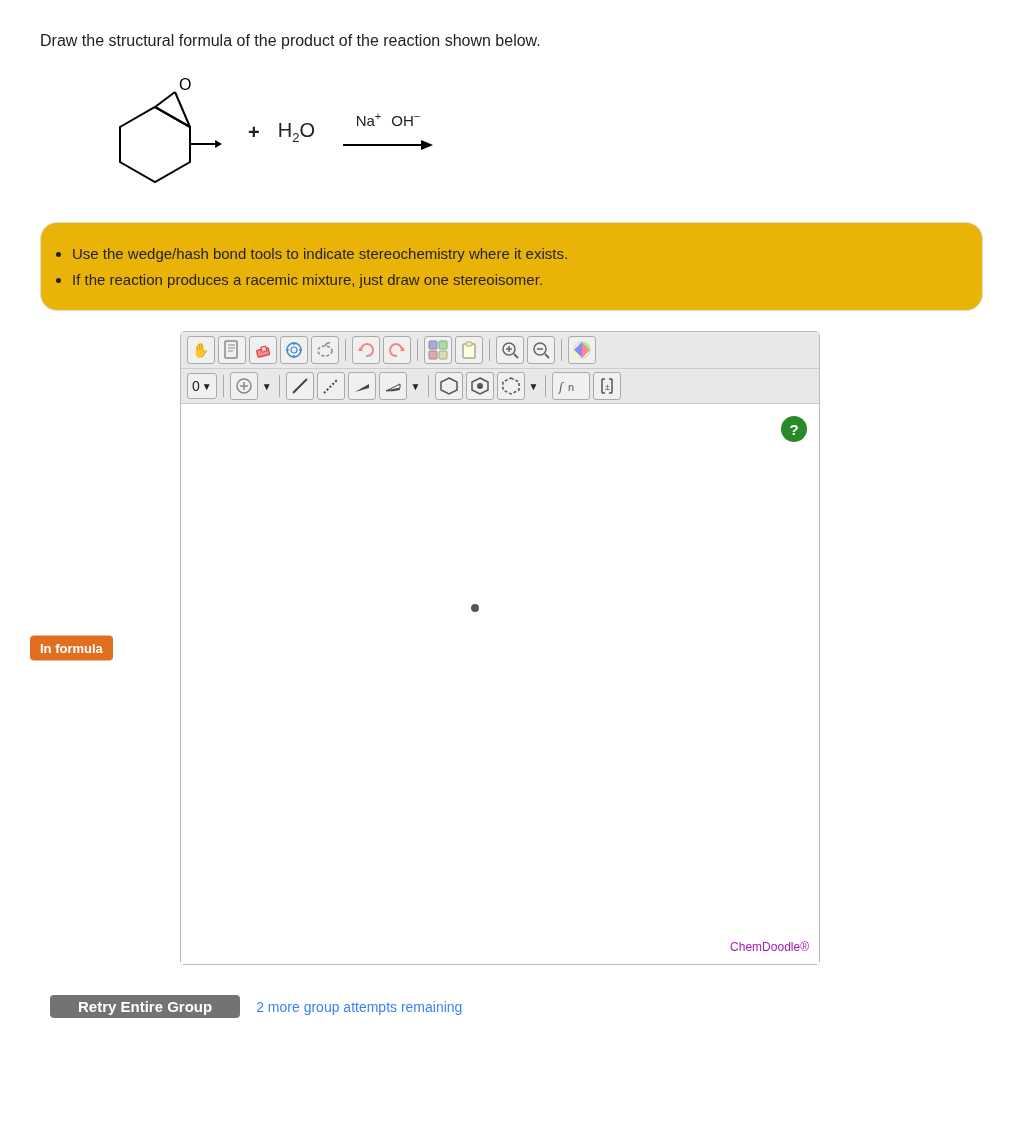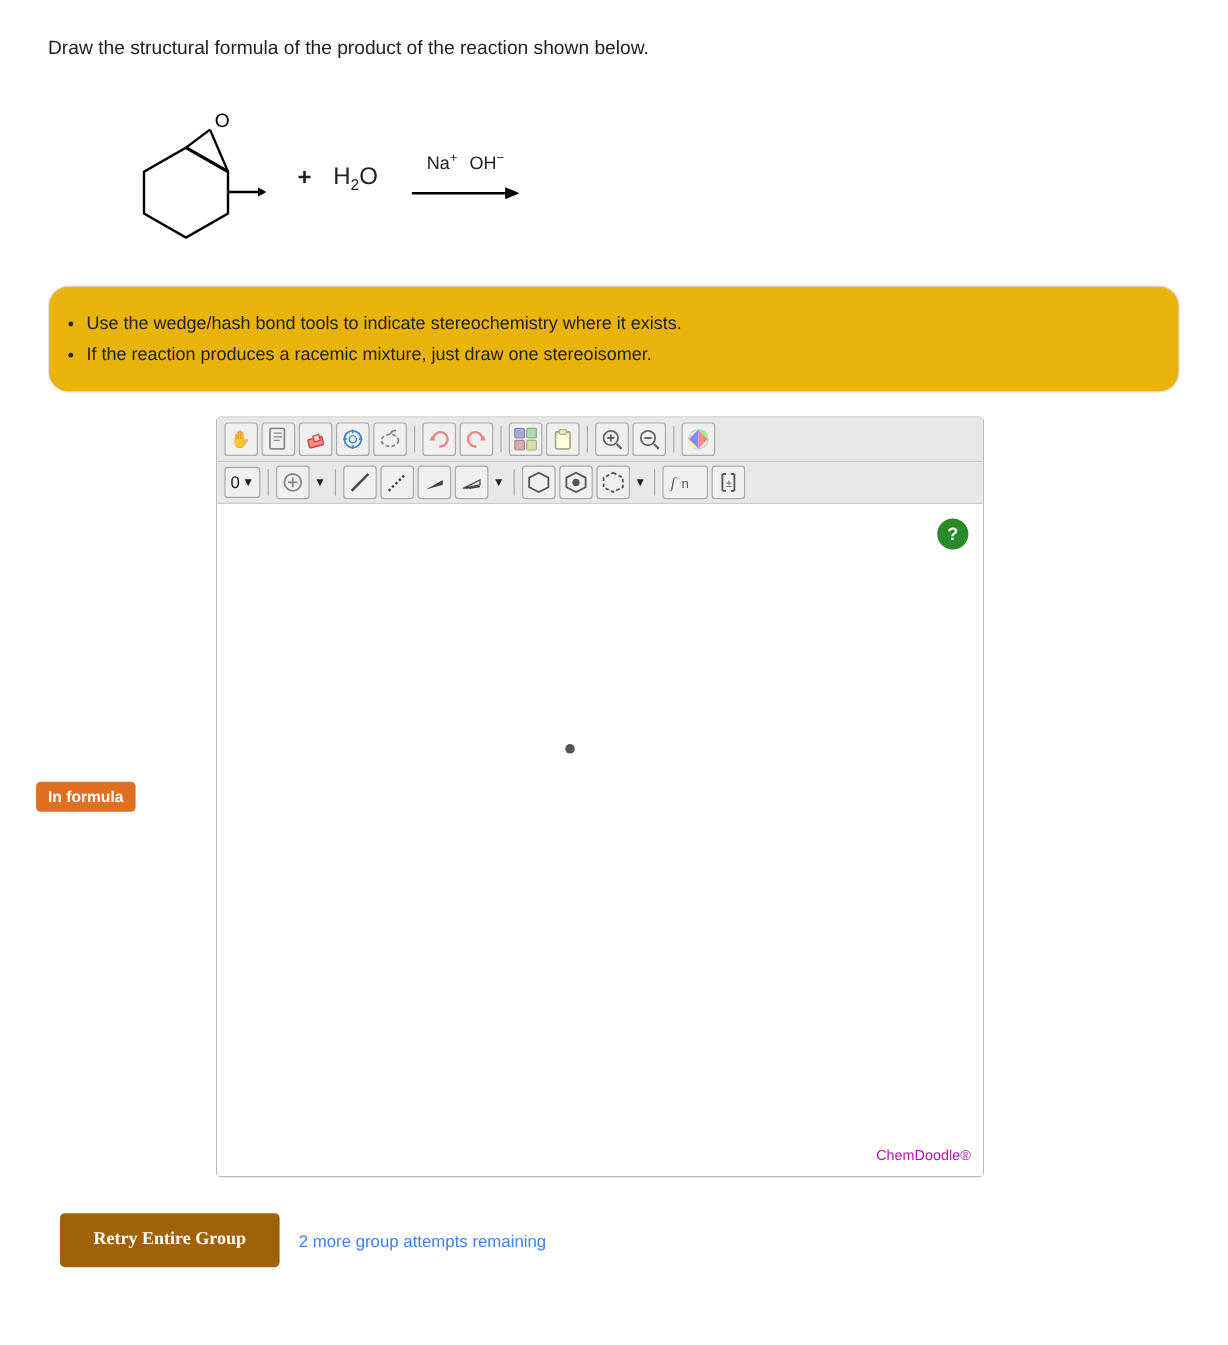--- a/index.html
+++ b/index.html
@@ -7,21 +7,21 @@
       font-family: Arial, sans-serif;
       background: #fff;
       color: #222;
       width: 1023px;
       min-height: 1121px;
       padding: 30px 40px;
     }
 
     .question-text {
       font-size: 16px;
-      margin-bottom: 36px;
+      margin-bottom: 20px;
       line-height: 1.4;
     }
 
     .reaction-area {
       display: flex;
       align-items: center;
       margin-bottom: 30px;
       margin-left: 60px;
       gap: 18px;
     }
@@ -199,29 +199,28 @@
       color: white;
       border: none;
       border-radius: 4px;
       padding: 14px 28px;
       font-size: 15px;
       font-weight: bold;
       cursor: pointer;
     }
 
     .btn-retry {
-      background: #a16207;
+      background: #737373;
       color: white;
       border: none;
       border-radius: 4px;
-      padding: 14px 28px;
+      padding: 3px 28px;
       font-size: 15px;
       font-weight: bold;
       cursor: pointer;
-      font-family: Liberation Serif, serif;
     }
 
     .attempts-text {
       font-size: 14px;
       color: #3b82f6;
     }
 
     
     .molecule-svg {
       width: 130px;

